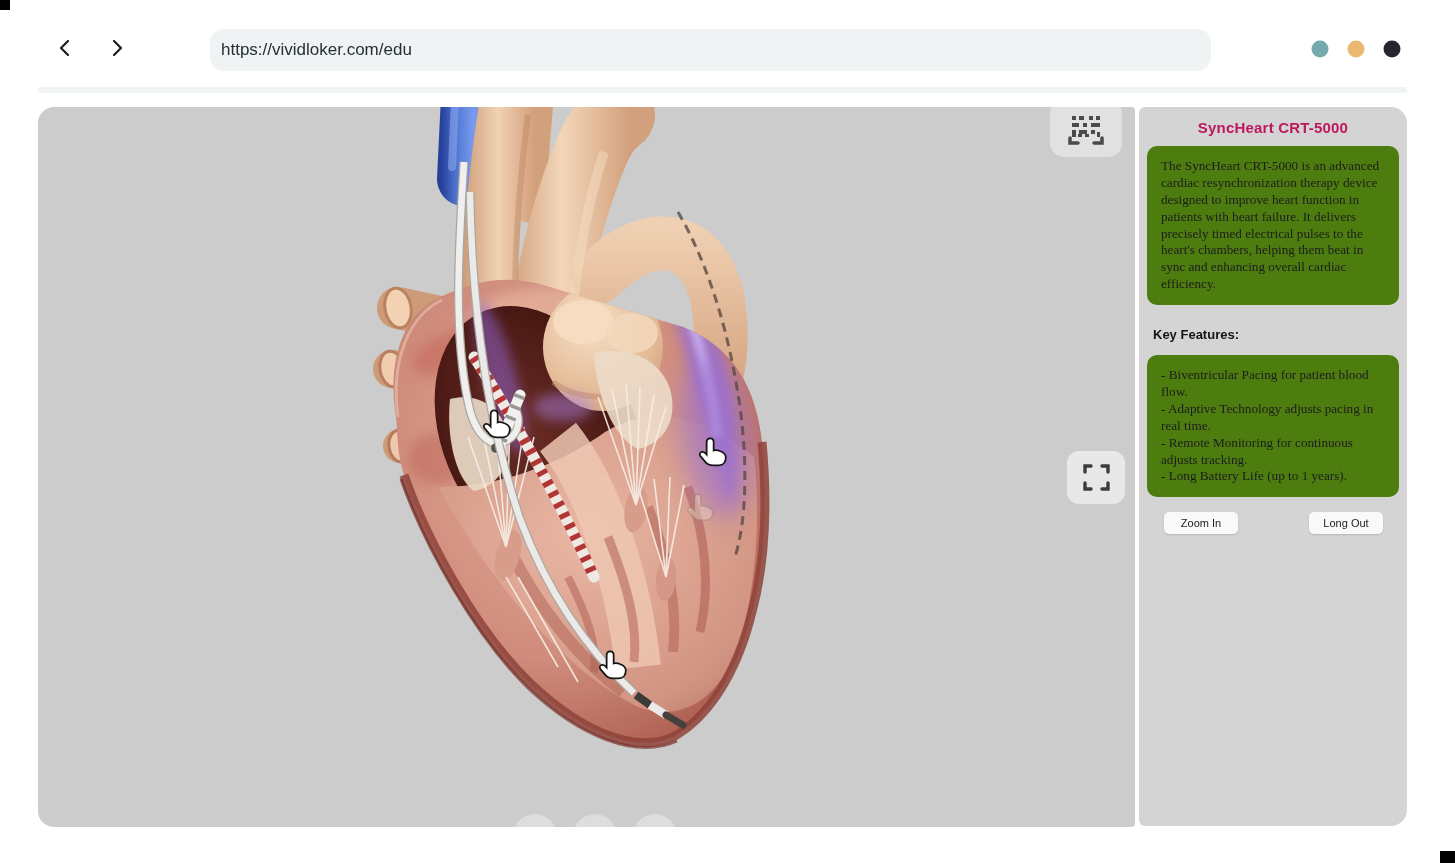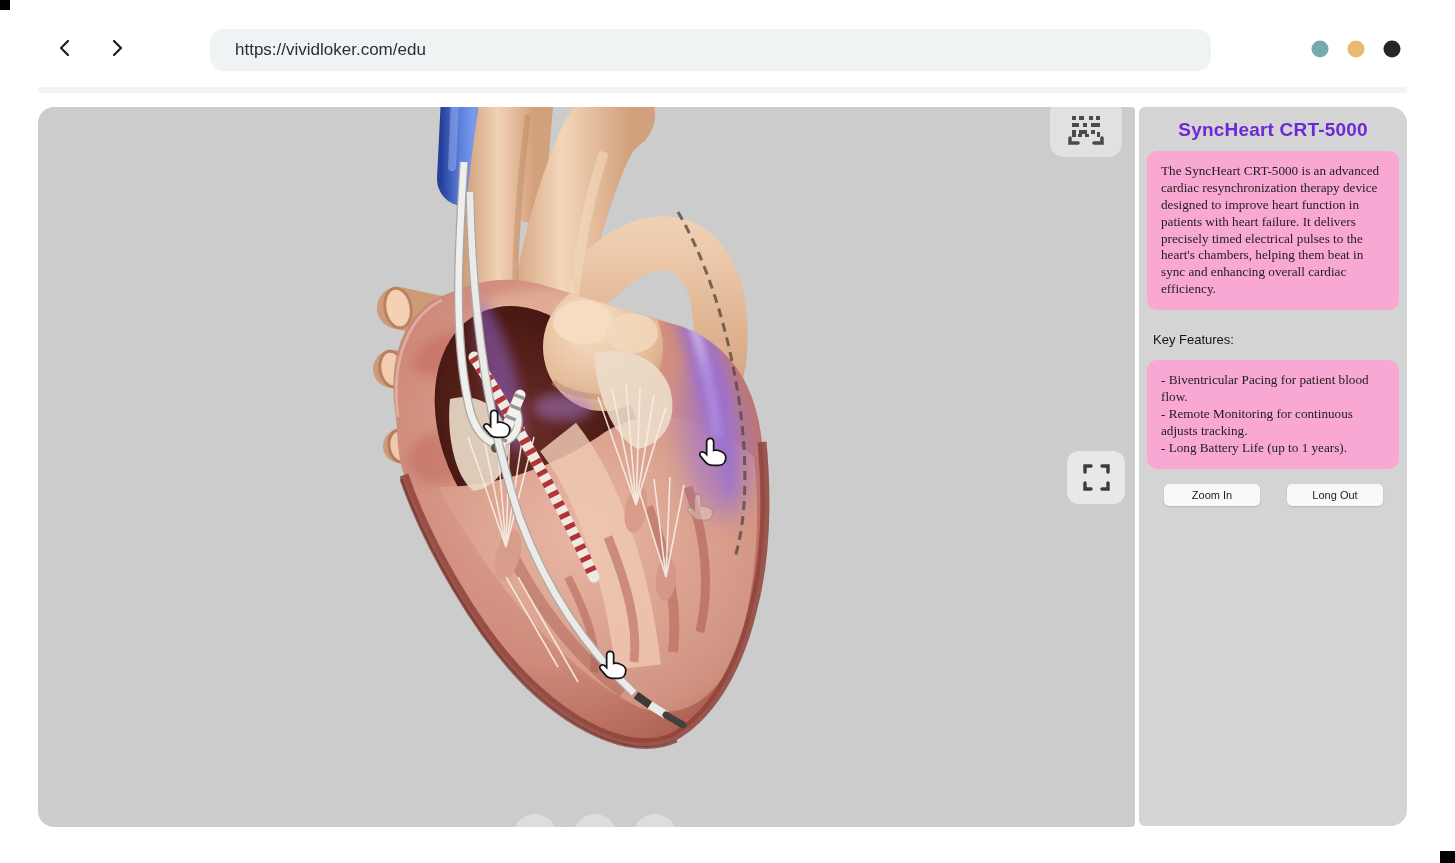--- a/index.html
+++ b/index.html
@@ -11,21 +11,21 @@
   #corner-tl { left:0; top:0; width:10px; height:10px; }
   #corner-br { right:0; bottom:0; width:15px; height:12px; }
 
   
   .nav-btn { position:absolute; top:36px; width:26px; height:26px; background:none; border:none; padding:0; cursor:pointer; }
   #back-btn { left:52px; }
   #fwd-btn  { left:104px; }
   .url-bar {
     position:absolute; left:210px; top:29px; width:1001px; height:42px;
     background:#eff3f4; border-radius:14px; display:flex; align-items:center;
-    padding-left:25px; box-sizing:border-box; font-size:17px; color:#273037;
+    padding-left:11px; box-sizing:border-box; font-size:17px; color:#273037;
   }
   #window-dots { position:absolute; left:1311px; top:40px; }
   .topbar-divider {
     position:absolute; left:38px; top:87px; width:1369px; height:6px;
     border-radius:3px; background:#f1f4f4;
   }
 
   
   .viewer {
     position:absolute; left:38px; top:107px; width:1097px; height:720px;
@@ -51,33 +51,33 @@
     font-family:"Liberation Sans", sans-serif; cursor:pointer;
   }
   #step-1 { left:475px; } #step-2 { left:535px; } #step-3 { left:595px; }
 
   
   .sidebar {
     position:absolute; left:1139px; top:107px; width:268px; height:719px;
     background:#d3d4d3; border-radius:6px 16px 16px 6px; box-sizing:border-box;
   }
   .panel-title {
-    text-align:center; font-weight:bold; font-size:19px; color:#6d28d9;
+    text-align:center; font-weight:bold; font-size:15px; color:#be185d;
     padding:12px 0 10px; letter-spacing:.2px;
   }
   .panel-box {
-    background:#f9a8d4; border-radius:10px; margin:0 8px; padding:12px 14px;
+    background:#4d7c0f; border-radius:10px; margin:0 8px; padding:12px 14px;
     font-family:"Liberation Serif", serif; font-size:13.2px; line-height:1.28;
     color:#1d1d1d;
   }
-  .kf-label { font-size:13px; font-weight:normal; color:#141414; margin:22px 0 13px 14px; }
+  .kf-label { font-size:13px; font-weight:bold; color:#141414; margin:22px 0 13px 14px; }
   .feature-line { margin:0; }
   .btn-row { display:flex; justify-content:space-between; padding:0 24px 0 25px; margin-top:15px; }
   .zoom-btn {
-    width:96px; height:22px; background:#f9f9f9; border:none; border-radius:5px;
+    width:74px; height:22px; background:#f9f9f9; border:none; border-radius:5px;
     font-size:11px; color:#1d1d1d; box-shadow:0 1px 2px rgba(0,0,0,.14);
     font-family:"Liberation Sans", sans-serif; cursor:pointer;
   }
 </style>
 </head>
 <body>
 
 <div class="corner-square" id="corner-tl"></div>
 <div class="corner-square" id="corner-br"></div>
 
@@ -320,20 +320,21 @@
 
 <div class="sidebar">
   <div class="panel-title">SyncHeart CRT-5000</div>
 
   <div class="panel-box">The SyncHeart CRT-5000 is an advanced cardiac resynchronization therapy device designed to improve heart function in patients with heart failure. It delivers precisely timed electrical pulses to the heart's chambers, helping them beat in sync and enhancing overall cardiac efficiency.</div>
 
   <div class="kf-label">Key Features:</div>
 
   <div class="panel-box">
     <p class="feature-line">- Biventricular Pacing for patient blood flow.</p>
+    <p class="feature-line">- Adaptive Technology adjusts pacing in real time.</p>
     <p class="feature-line">- Remote Monitoring for continuous adjusts tracking.</p>
     <p class="feature-line">- Long Battery Life (up to 1 years).</p>
   </div>
 
   <div class="btn-row">
     <button class="zoom-btn">Zoom In</button>
     <button class="zoom-btn">Long Out</button>
   </div>
 </div>
 

